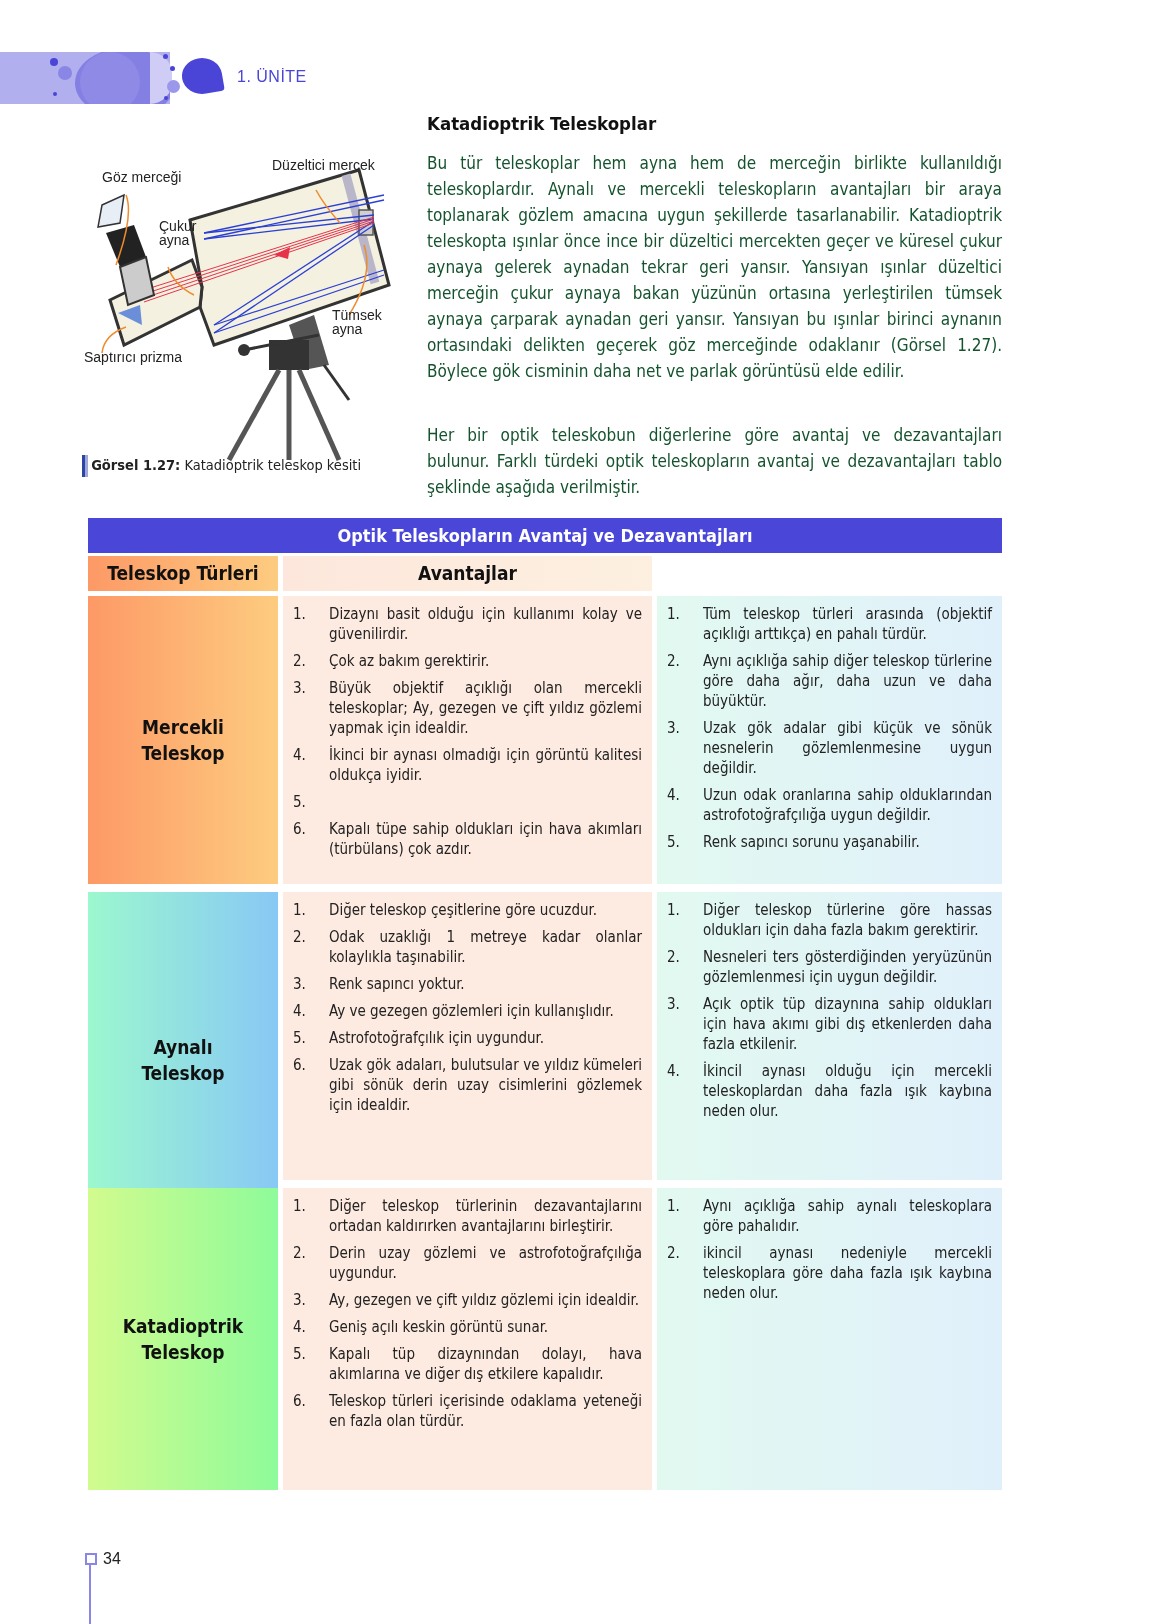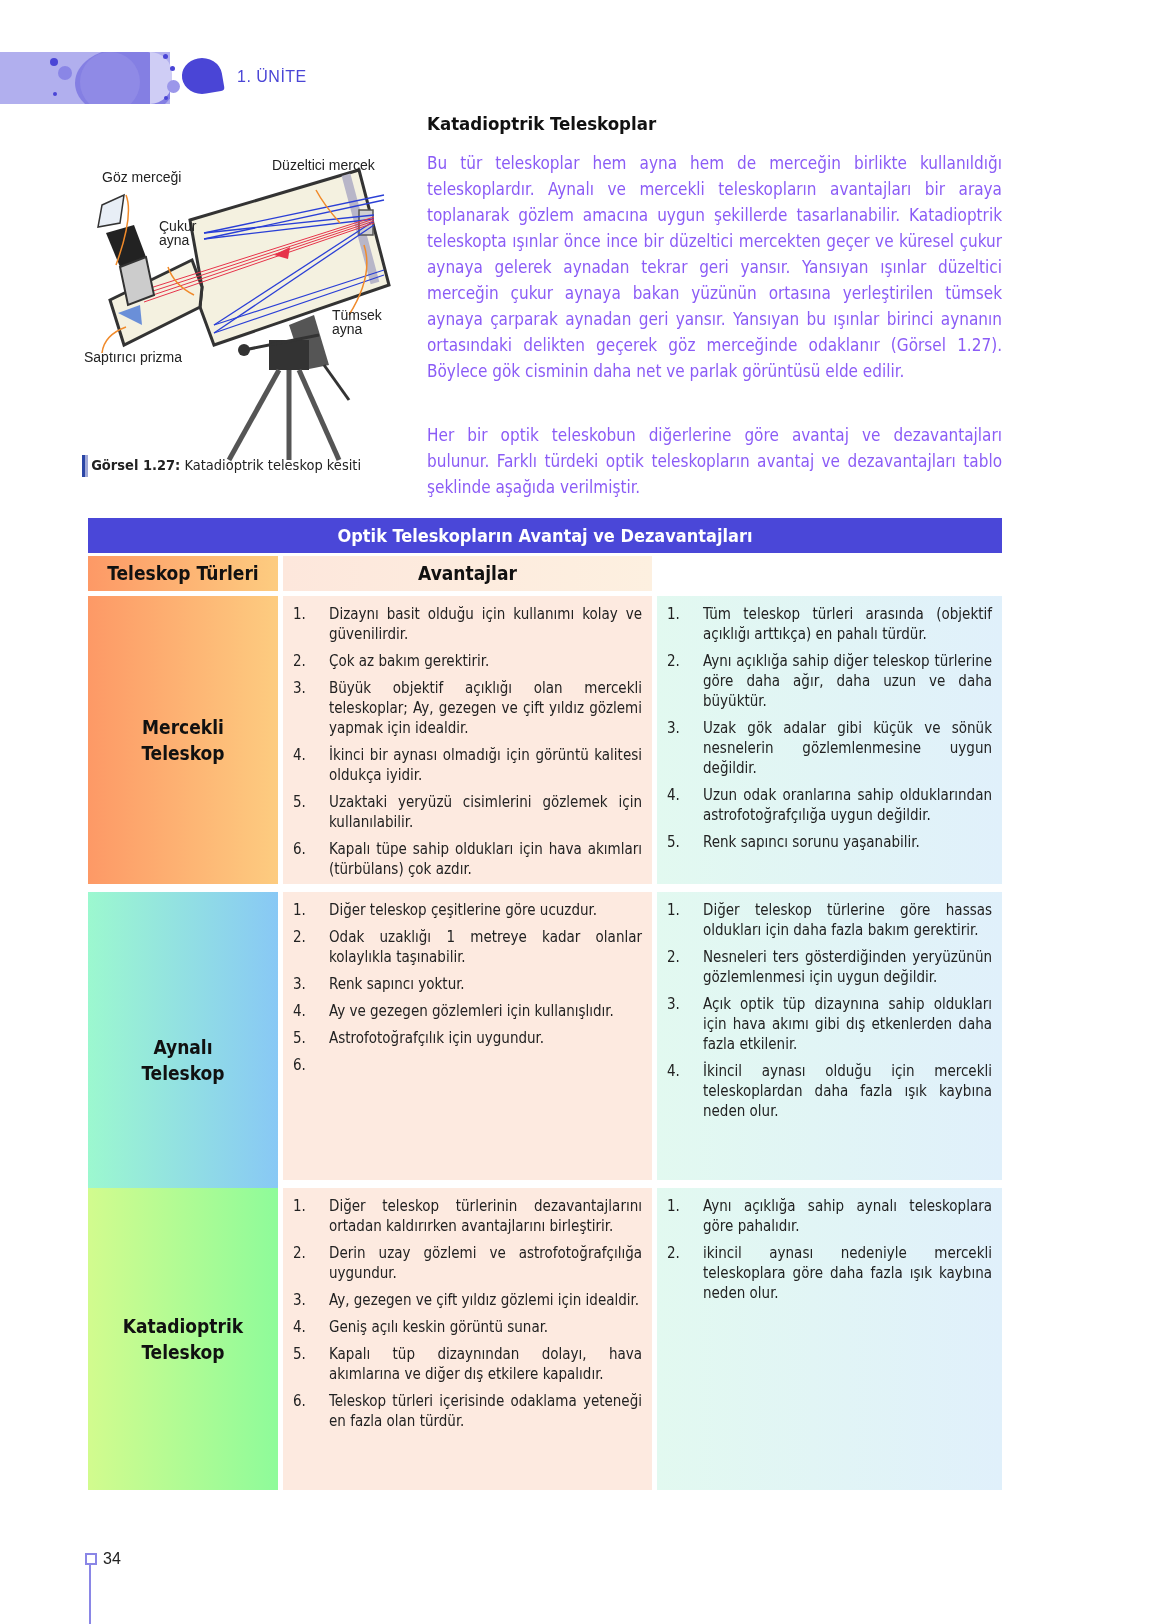--- a/index.html
+++ b/index.html
@@ -14,21 +14,21 @@
   #hdr-drop{left:182px;top:58px;width:40px;height:36px;background:#4a45d6;border-radius:50% 55% 10% 55%;transform:rotate(-10deg);}
   #unite{left:237px;top:68px;font-family:"Liberation Sans",sans-serif;font-size:16px;color:#4a45d6;letter-spacing:.5px;}
   
   #figure{left:84px;top:155px;width:320px;height:310px;}
   .flabel{position:absolute;font-family:"Liberation Sans",sans-serif;font-size:14px;color:#222;line-height:15px;}
   #caption{left:82px;top:455px;font-size:14.5px;color:#222;white-space:nowrap;}
   #caption .bar{display:inline-block;width:3px;height:22px;background:#2b46a6;vertical-align:middle;margin-right:2px;box-shadow:3px 0 0 #9fa8d8;}
   #caption b{font-weight:bold;}
   
   #sec-title{left:427px;top:113px;font-size:18.5px;font-weight:bold;color:#111;}
-  .para{position:absolute;left:427px;width:575px;font-size:17px;line-height:26px;color:#8b5cf6;text-align:justify;}
+  .para{position:absolute;left:427px;width:575px;font-size:17px;line-height:26px;color:#14532d;text-align:justify;}
   #p1{top:150px;}
   #p2{top:422px;}
   
   #tbl-title{left:88px;top:518px;width:914px;height:35px;background:#4a47d8;color:#fff;font-size:18px;font-weight:bold;text-align:center;line-height:35px;}
   .col-h{position:absolute;top:556px;height:35px;line-height:35px;text-align:center;font-size:19px;font-weight:bold;color:#111;}
   #h-types{left:88px;width:190px;background:linear-gradient(90deg,#fd9966,#fdcc80);}
   #h-adv{left:283px;width:369px;background:linear-gradient(90deg,#fde7dc,#fdf0e0);}
   #h-dis{left:657px;width:345px;background:linear-gradient(90deg,#e4f8f1,#e2f1fb);margin-top:45px;}
   .type-cell{position:absolute;left:88px;width:190px;display:flex;align-items:center;justify-content:center;text-align:center;font-size:19px;font-weight:bold;color:#111;line-height:26px;}
   .adv-cell{position:absolute;left:283px;width:369px;background:#fdeae0;}
@@ -162,21 +162,20 @@
       <li>
         <span class="num">3.</span>
         <span class="txt">Büyük objektif açıklığı olan mercekli teleskoplar; Ay, gezegen ve çift yıldız gözlemi yapmak için idealdir.</span>
       </li>
       <li>
         <span class="num">4.</span>
         <span class="txt">İkinci bir aynası olmadığı için görüntü kalitesi oldukça iyidir.</span>
       </li>
       <li>
         <span class="num">5.</span>
-        <span class="txt">Uzaktaki yeryüzü cisimlerini gözlemek için kullanılabilir.</span>
       </li>
       <li>
         <span class="num">6.</span>
         <span class="txt">Kapalı tüpe sahip oldukları için hava akımları (türbülans) çok azdır.</span>
       </li>
     </ol>
   </div>
 <div class="dis-cell" id="r1-dis">
     <ol class="items">
       <li>
@@ -225,20 +224,21 @@
       <li>
         <span class="num">4.</span>
         <span class="txt">Ay ve gezegen gözlemleri için kullanışlıdır.</span>
       </li>
       <li>
         <span class="num">5.</span>
         <span class="txt">Astrofotoğrafçılık için uygundur.</span>
       </li>
       <li>
         <span class="num">6.</span>
+        <span class="txt">Uzak gök adaları, bulutsular ve yıldız kümeleri gibi sönük derin uzay cisimlerini gözlemek için idealdir.</span>
       </li>
     </ol>
   </div>
 <div class="dis-cell" id="r2-dis">
     <ol class="items">
       <li>
         <span class="num">1.</span>
         <span class="txt">Diğer teleskop türlerine göre hassas oldukları için daha fazla bakım gerektirir.</span>
       </li>
       <li>

